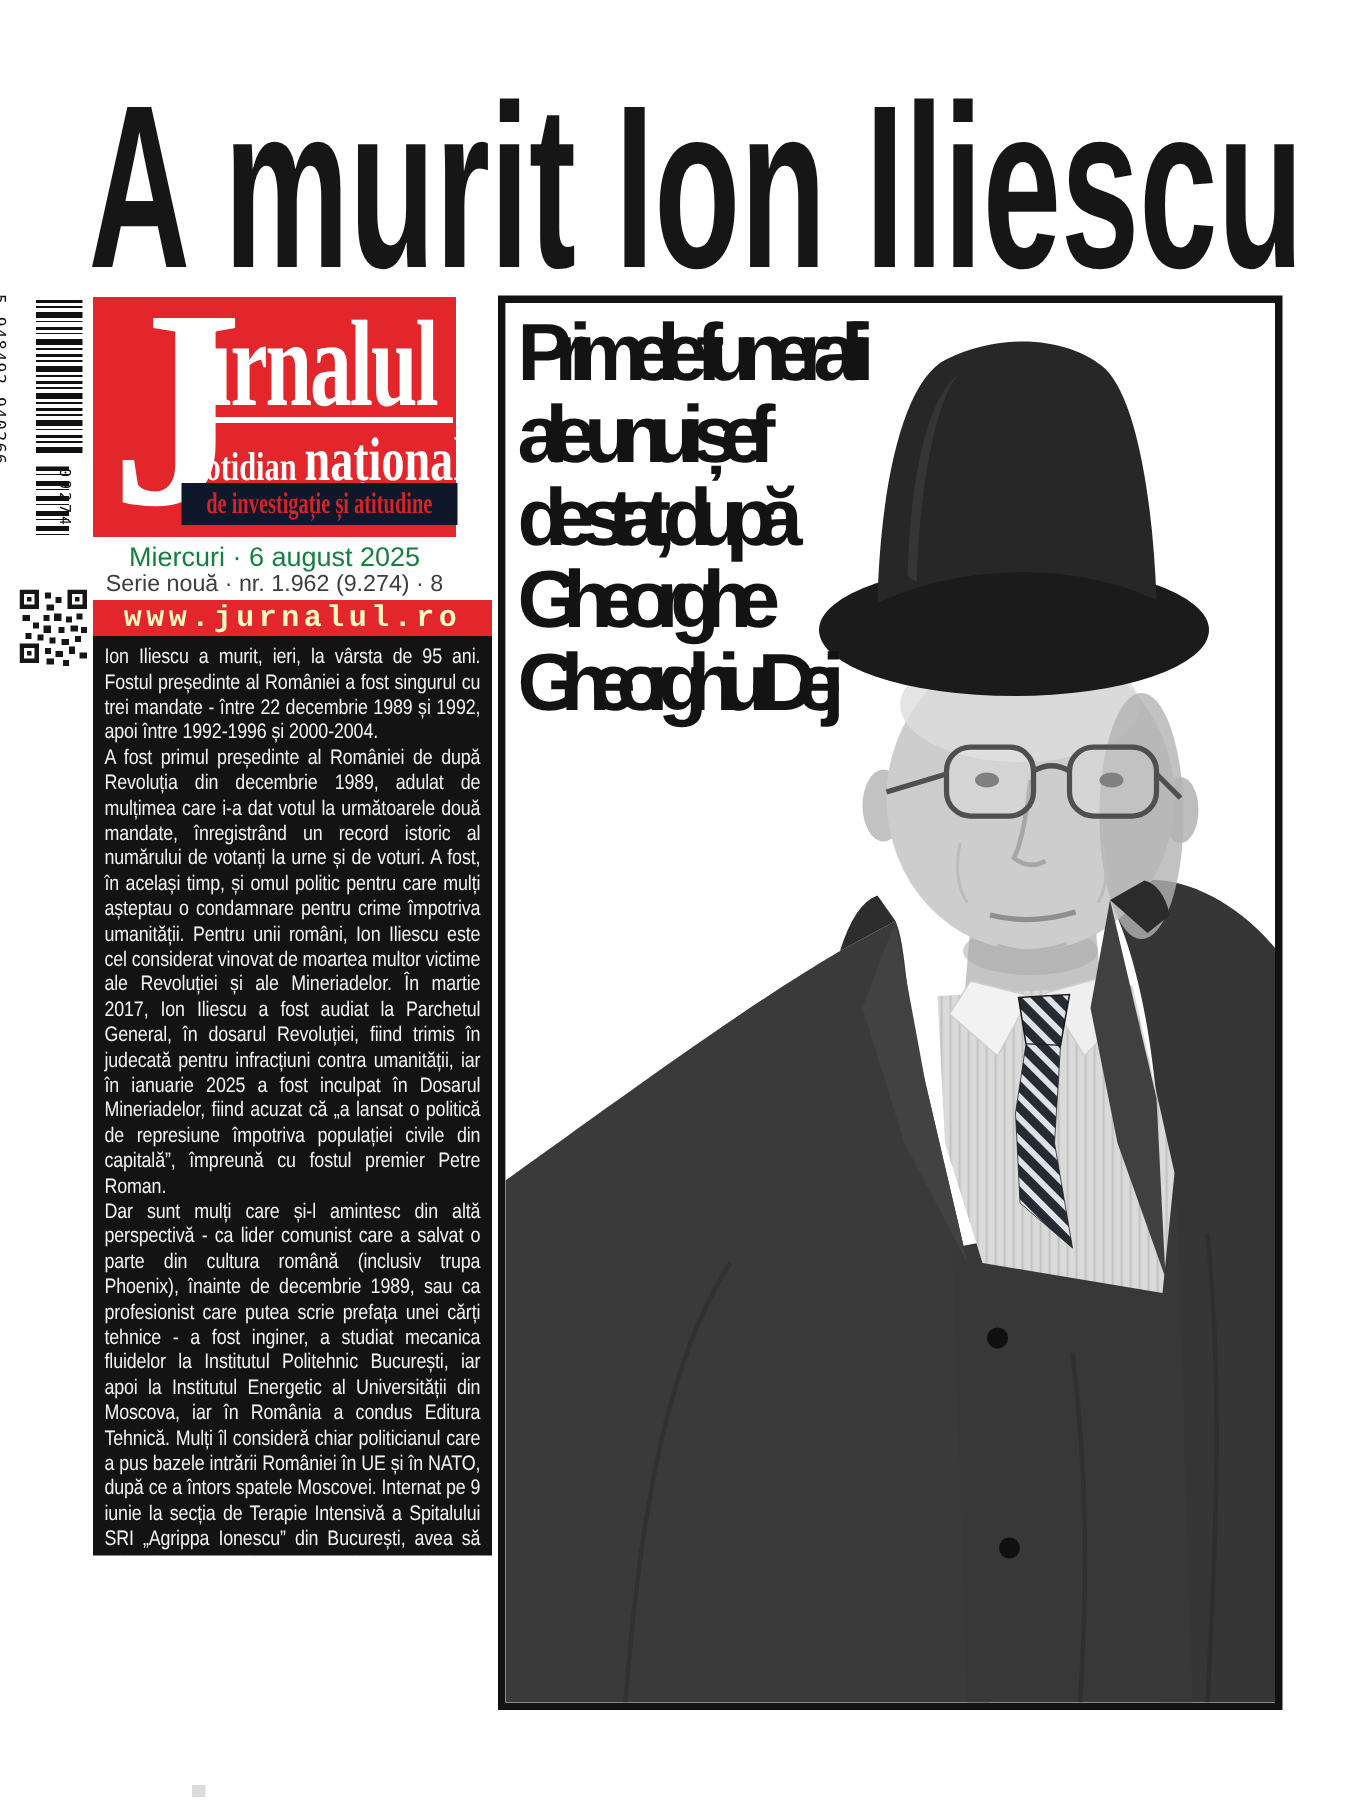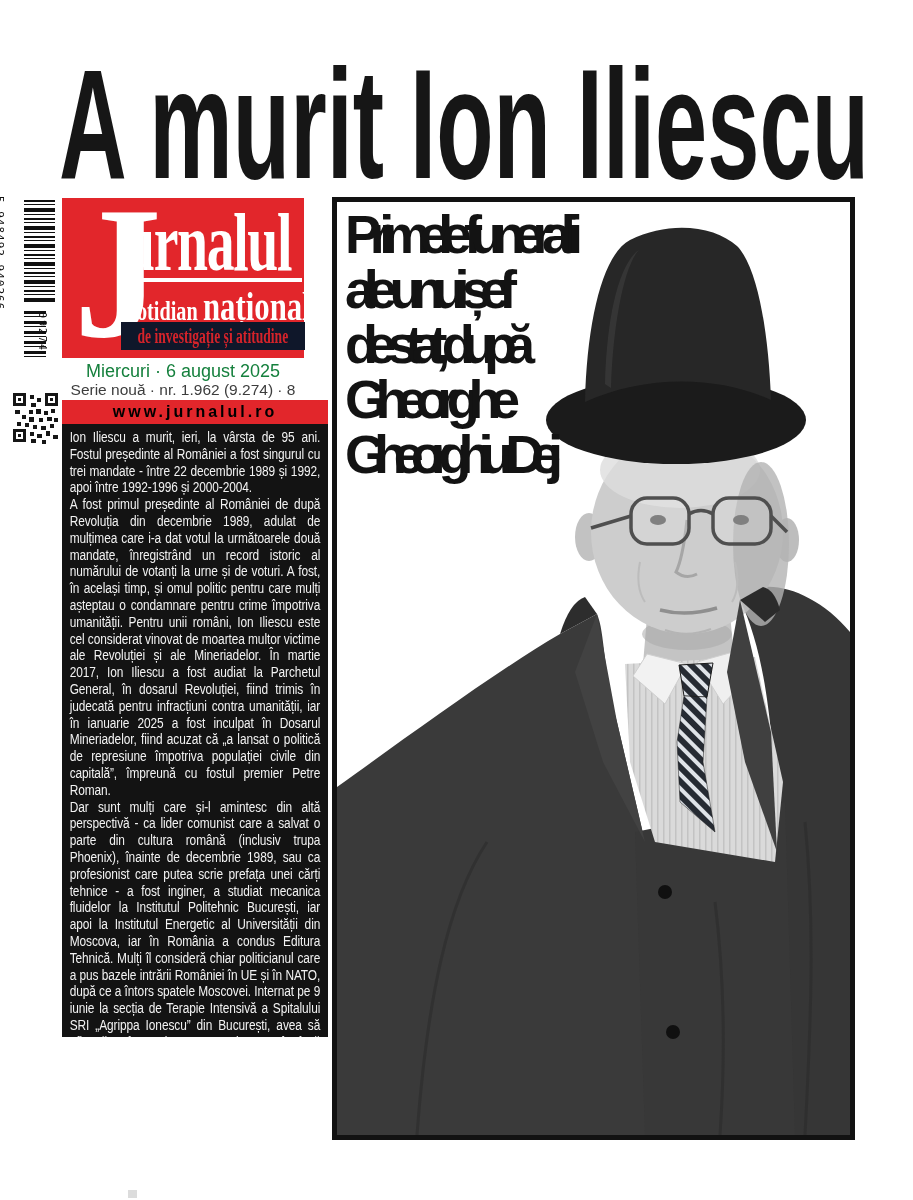--- a/index.html
+++ b/index.html
@@ -24,21 +24,21 @@
   .logo-subbox span{color:#d5232a;font-family:"Liberation Serif",serif;font-weight:bold;font-size:20px;
         transform:scaleX(0.68);white-space:nowrap;}
 
   .date-line{position:absolute;left:62px;top:361px;width:242px;text-align:center;
         font-weight:normal;font-size:18px;color:#15803d;}
   .issue-line{position:absolute;left:62px;top:381px;width:242px;text-align:center;
         font-size:15.5px;color:#3d3d3d;}
 
   .www-bar{position:absolute;left:62px;top:400px;width:266px;height:24px;background:#e2262b;
         display:flex;align-items:center;justify-content:center;}
-  .www-bar span{color:#000000;font-weight:bold;font-size:16px;letter-spacing:3px;}
+  .www-bar span{color:#fef9c3;font-weight:bold;font-size:20px;letter-spacing:3px;font-family:Liberation Mono, monospace;}
 
   
   .ean-digits{position:absolute;left:6px;top:196px;transform:rotate(90deg);transform-origin:0 0;
         font-family:"DejaVu Sans Mono",monospace;font-size:11px;color:#111;letter-spacing:1px;white-space:nowrap;}
   .ean-bars{position:absolute;left:24px;top:200px;width:31px;height:104px;
         background:repeating-linear-gradient(180deg,#111 0 2px,#fff 2px 4px,#111 4px 5px,#fff 5px 8px,#111 8px 12px,#fff 12px 14px,#111 14px 15px,#fff 15px 18px);}
   .ean-addon-bars{position:absolute;left:24px;top:311px;width:22px;height:46px;
         background:repeating-linear-gradient(180deg,#111 0 3px,#fff 3px 5px,#111 5px 6px,#fff 6px 10px);}
   .ean-addon-digits{position:absolute;left:48px;top:312px;transform:rotate(90deg);transform-origin:0 0;
         font-family:"DejaVu Sans Mono",monospace;font-size:10px;color:#111;letter-spacing:2px;}

